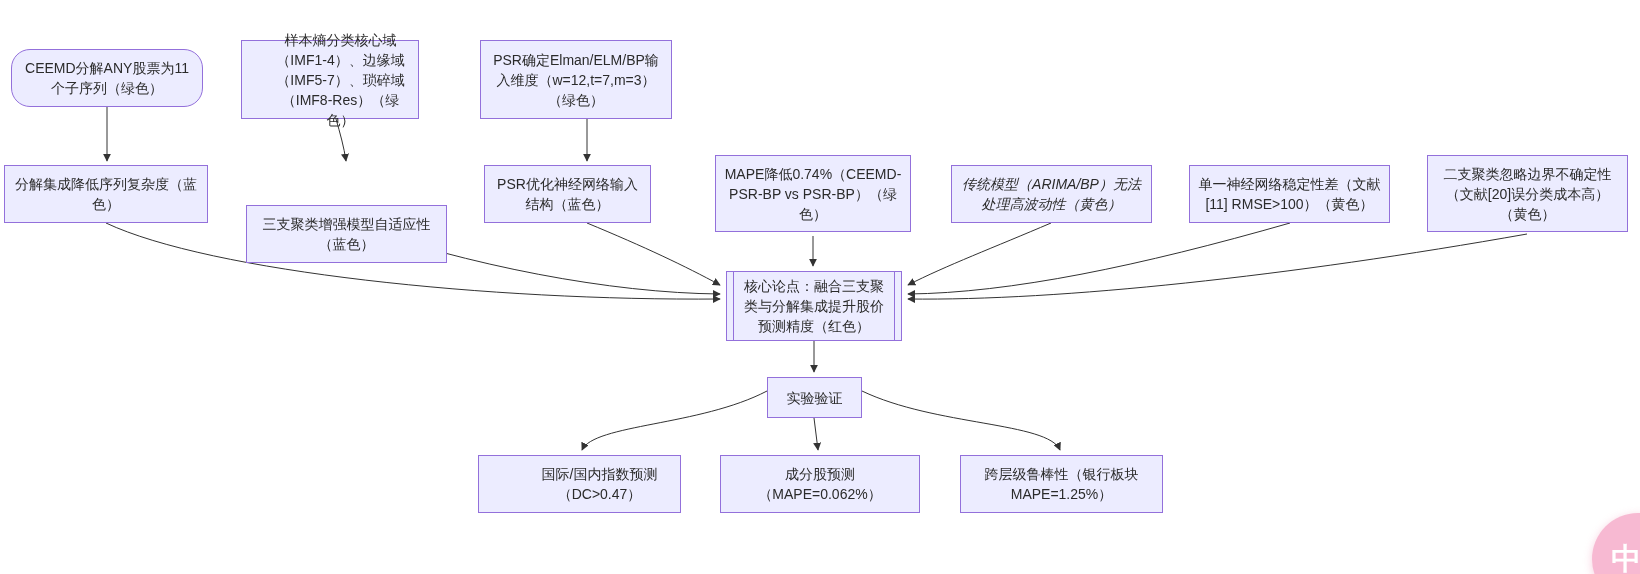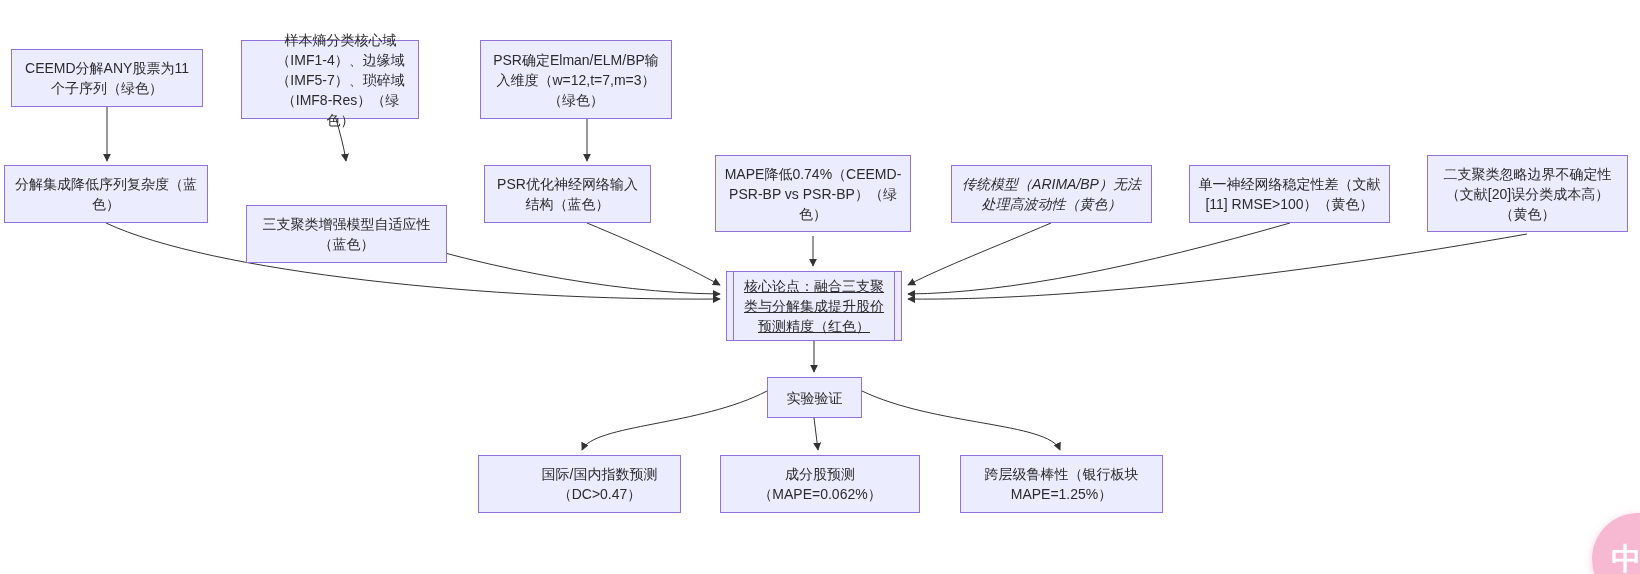--- a/index.html
+++ b/index.html
@@ -10,21 +10,21 @@
   }
   .stage{position:absolute;inset:0;}
   svg.edges{position:absolute;left:0;top:0;pointer-events:none;}
   .node{
     position:absolute;box-sizing:border-box;
     background:#ECECFF;border:1px solid #9370DB;
     color:#2b2b2b;font-size:14px;line-height:20px;
     display:flex;align-items:center;justify-content:center;
     text-align:center;padding:4px 8px;word-break:break-word;
   }
-  .node.subroutine{padding:16px 14px;text-decoration:underline;}
+  .node.subroutine{padding:16px 14px;}
   .node.subroutine::before,.node.subroutine::after{
     content:"";position:absolute;top:0;bottom:0;width:1px;background:#9370DB;
   }
   .node.subroutine::before{left:6px;}
   .node.subroutine::after{right:6px;}
   .translate-btn{
     position:absolute;left:1592px;top:513px;width:92px;height:92px;
     border-radius:50%;background:#f7b9d2;border:none;cursor:pointer;
     display:flex;align-items:center;justify-content:center;
     color:#ffffff;font-size:30px;font-weight:bold;letter-spacing:1px;
@@ -53,21 +53,21 @@
       <path d="M1051,223 C995,247 945,266 908,285" marker-end="url(#arrow)"></path>
       <path d="M1290,223 C1140,266 1010,293 908,294" marker-end="url(#arrow)"></path>
       <path d="M1527,234 C1290,276 1060,301 908,299" marker-end="url(#arrow)"></path>
       <path d="M814,341 L814,372" marker-end="url(#arrow)"></path>
       <path d="M767,391 C700,426 594,424 582,450" marker-end="url(#arrow)"></path>
       <path d="M814,418 L818,450" marker-end="url(#arrow)"></path>
       <path d="M862,391 C935,426 1048,422 1060,450" marker-end="url(#arrow)"></path>
     </g>
   </svg>
 
-  <div class="node" style="left:11px;top:49px;width:192px;height:58px;">CEEMD分解ANY股票为11个子序列（绿色）</div>
+  <div class="node" style="left:11px;top:49px;width:192px;height:58px;border-radius:19px;">CEEMD分解ANY股票为11个子序列（绿色）</div>
 
   <div class="node" style="left:241px;top:40px;width:178px;height:79px;padding-left:29px;">样本熵分类核心域（IMF1-4）、边缘域（IMF5-7）、琐碎域（IMF8-Res）（绿色）</div>
 
   <div class="node" style="left:480px;top:40px;width:192px;height:79px;">PSR确定Elman/ELM/BP输入维度（w=12,t=7,m=3）（绿色）</div>
 
   <div class="node" style="left:4px;top:165px;width:204px;height:58px;">分解集成降低序列复杂度（蓝色）</div>
 
   <div class="node" style="left:246px;top:165px;width:201px;height:58px;margin-top:40px;">三支聚类增强模型自适应性（蓝色）</div>
 
   <div class="node" style="left:484px;top:165px;width:167px;height:58px;">PSR优化神经网络输入结构（蓝色）</div>

